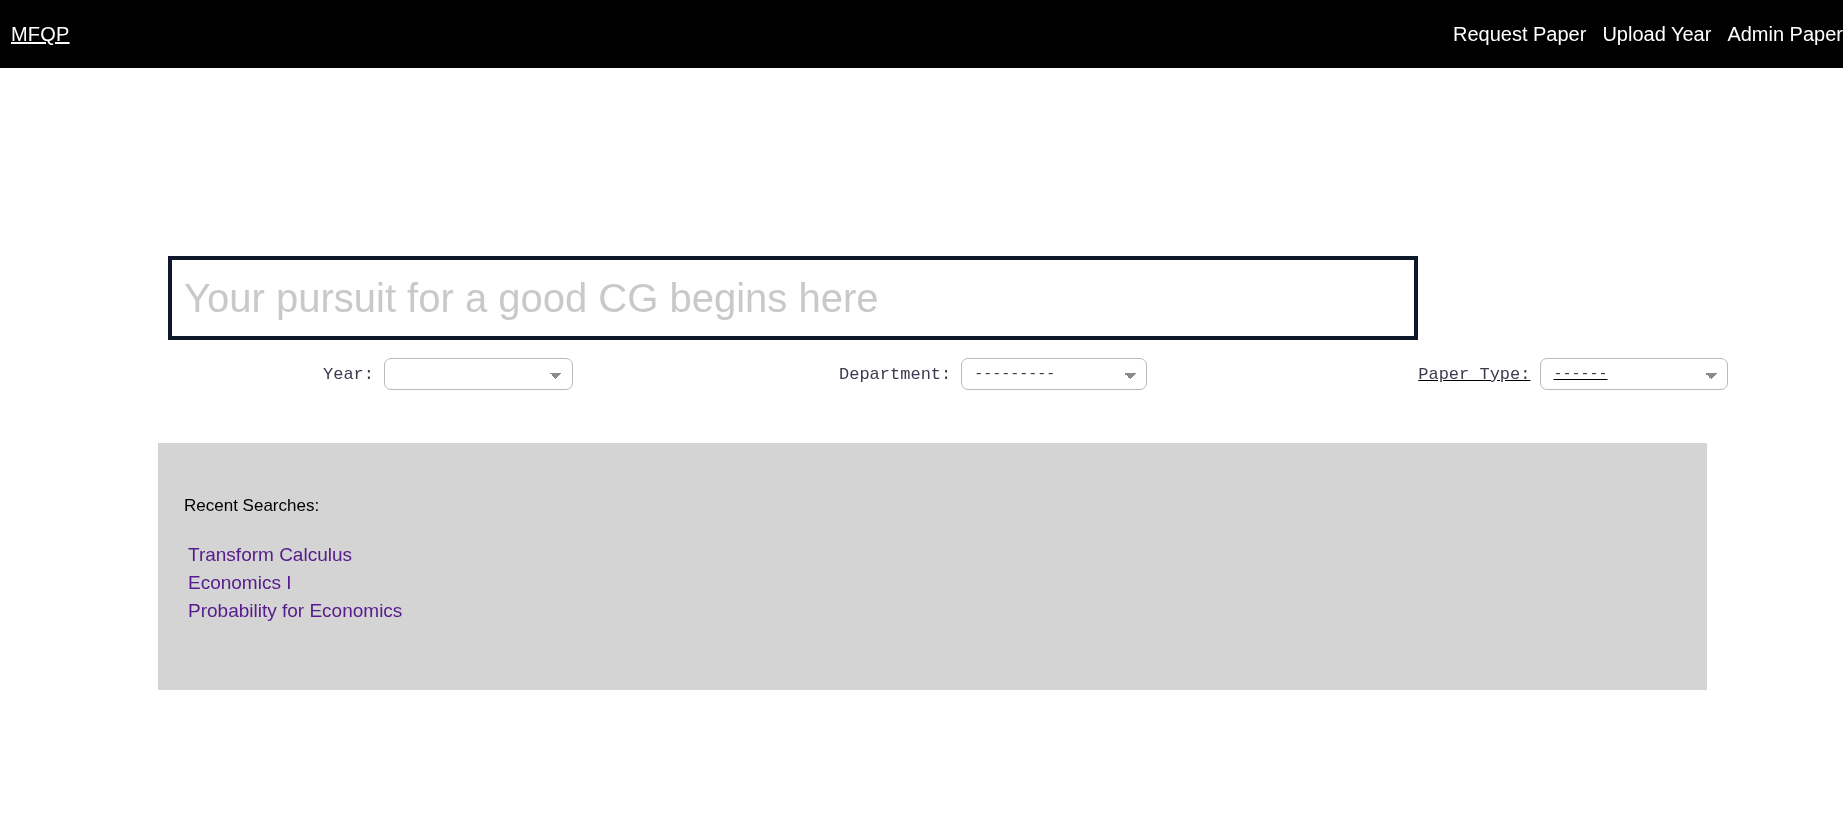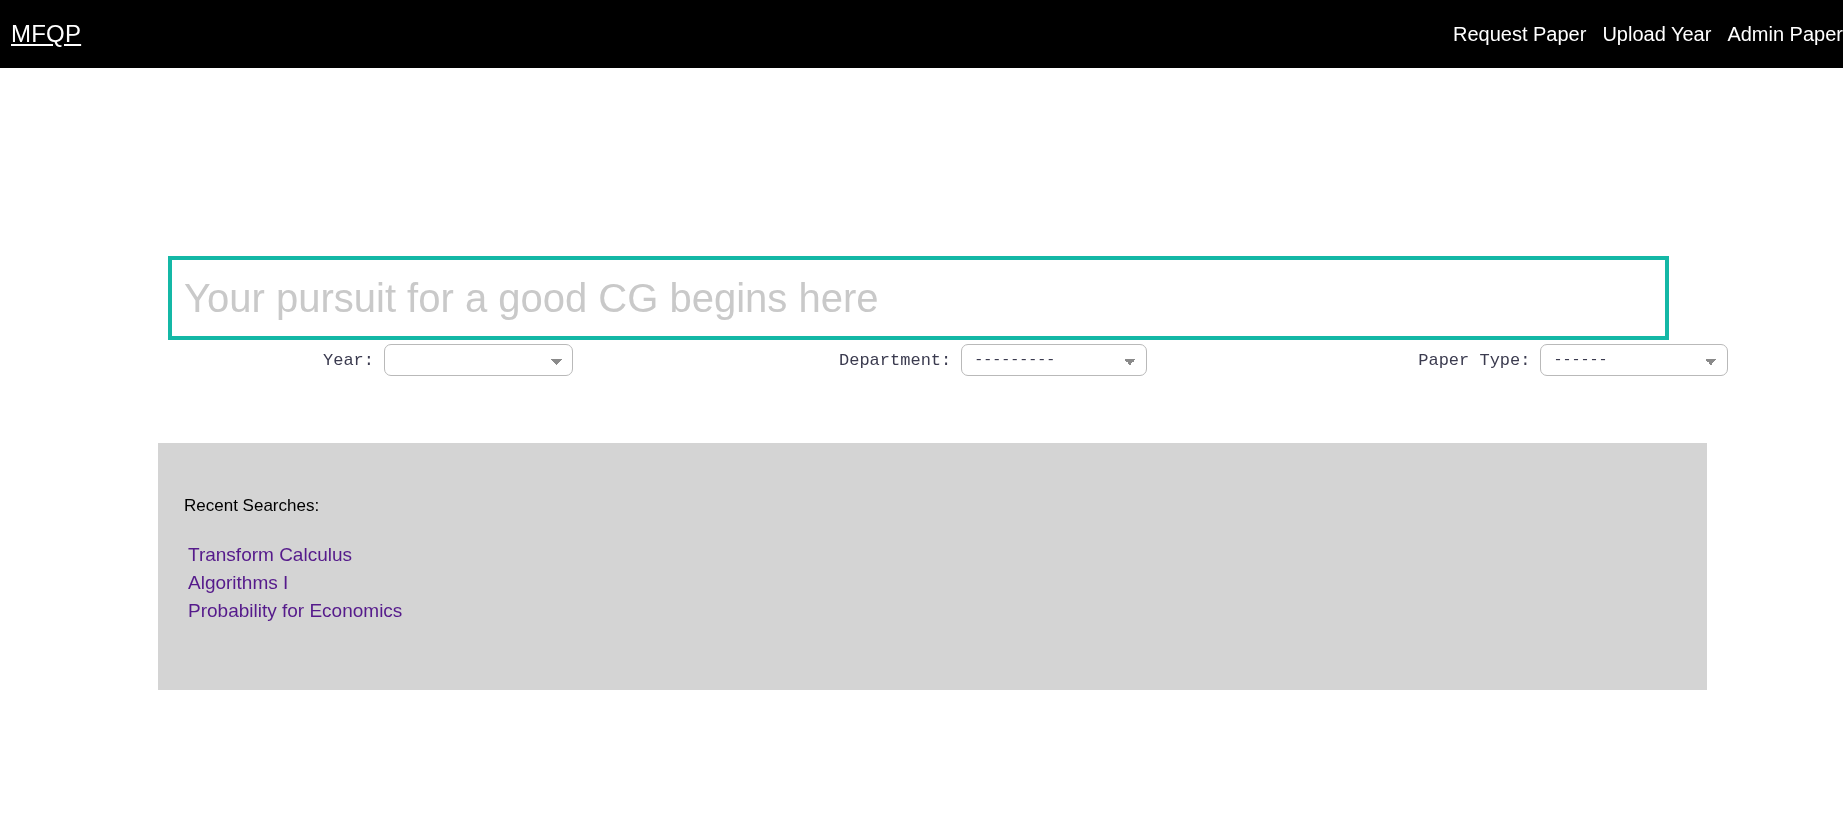--- a/index.html
+++ b/index.html
@@ -22,21 +22,21 @@
     width: 1843px;
     height: 68px;
     background: #000000;
     display: flex;
     align-items: center;
     justify-content: space-between;
     box-sizing: border-box;
   }
   .brand {
     color: #ffffff;
-    font-size: 24px;
+    font-size: 20px;
     line-height: 1;
     padding-left: 11px;
     letter-spacing: 0.2px;
     white-space: nowrap;
   }
   .nav-links {
     display: flex;
     align-items: center;
     gap: 16px;
     padding-right: 0px;
@@ -49,24 +49,24 @@
     line-height: 1;
     text-decoration: none;
     cursor: pointer;
   }
 
   
   .search-wrap {
     position: absolute;
     left: 168px;
     top: 256px;
-    width: 1501px;
+    width: 1250px;
     height: 84px;
     box-sizing: border-box;
-    border: 4px solid #14b8a6;
+    border: 4px solid #0f172a;
     background: #ffffff;
   }
   .search-input {
     width: 100%;
     height: 100%;
     box-sizing: border-box;
     border: 0;
     outline: 0;
     background: #ffffff;
     padding: 0 12px;
@@ -76,34 +76,34 @@
   }
   .search-input::placeholder {
     color: #c9c9c9;
     opacity: 1;
   }
 
   
   .filters {
     position: absolute;
     left: 168px;
-    top: 344px;
+    top: 352px;
     width: 1501px;
     height: 38px;
     display: flex;
-    align-items: flex-start;
+    align-items: flex-end;
   }
   .filter-group {
     display: flex;
     align-items: center;
     gap: 10px;
   }
   .filter-group.g1 { margin-left: 155px; }
   .filter-group.g2 { margin-left: 266px; }
-  .filter-group.g3 { margin-left: 271px; }
+  .filter-group.g3 { margin-left: 271px; text-decoration: underline; }
 
   .filter-label {
     font-family: "Liberation Mono", monospace;
     font-size: 17px;
     color: #3b3b4f;
     white-space: nowrap;
   }
   .filter-select {
     font-family: "Liberation Mono", monospace;
     font-size: 15px;
@@ -208,16 +208,16 @@
       <option>------</option>
     </select>
   </div>
 
 </div>
 
 <section class="recent-panel">
   <p class="recent-title">Recent Searches:</p>
   <ul class="recent-list">
     <li><a class="recent-link" href="#">Transform Calculus</a></li>
-    <li><a class="recent-link" href="#">Algorithms I</a></li>
+    <li><a class="recent-link" href="#">Economics I</a></li>
     <li><a class="recent-link" href="#">Probability for Economics</a></li>
   </ul>
 </section>
 
 </body></html>

